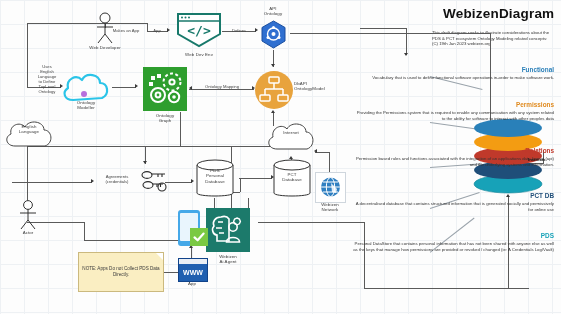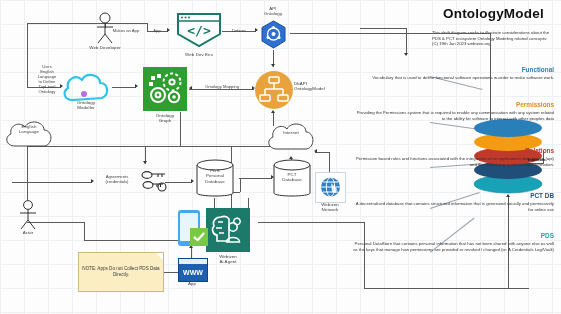--- a/index.html
+++ b/index.html
@@ -69,21 +69,21 @@
   #note:after{
     content:"";position:absolute;right:0;top:0;
     border-left:7px solid transparent;border-top:7px solid #ffffff;
   }
 </style>
 </head>
 <body>
 
 <div id="canvas"></div>
 
-<div id="title" style="left:443px;top:6px;">OntologyModel</div>
+<div id="title" style="left:443px;top:6px;">WebizenDiagram</div>
 <div id="blurb" style="left:432px;top:30px;width:122px;">This draft diagram seeks to illustrate considerations about the PDS &amp; PCT ecosystem Ontology Modeling related concepts: (C) 19th Jan 2023 webizen.org</div>
 
 <div class="ln lnh" style="left:27px;top:23px;width:120px;"></div>
 <div class="ln lnv" style="left:27px;top:23px;height:64px;"></div>
 <div class="ln lnv" style="left:105px;top:23px;height:5px;"></div>
 <div class="ln lnv" style="left:147px;top:23px;height:8px;"></div>
 <div class="ln lnh" style="left:147px;top:31px;width:21px;"></div>
 <div class="arw arw-r" style="left:167px;top:28.2px;"></div>
 
 <div class="ln lnh" style="left:27px;top:87px;width:34px;"></div>

